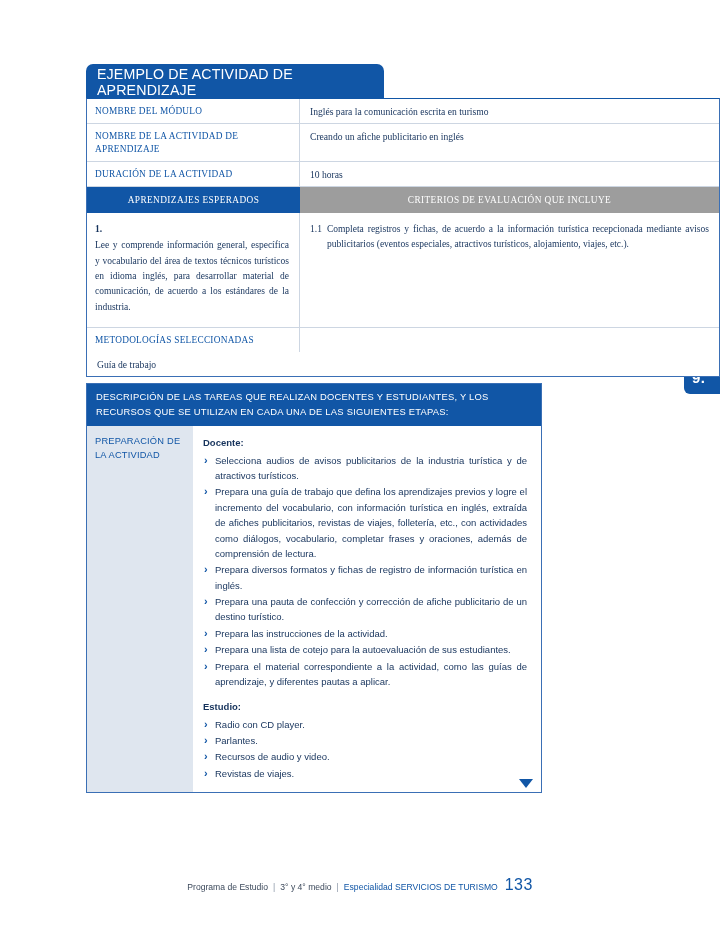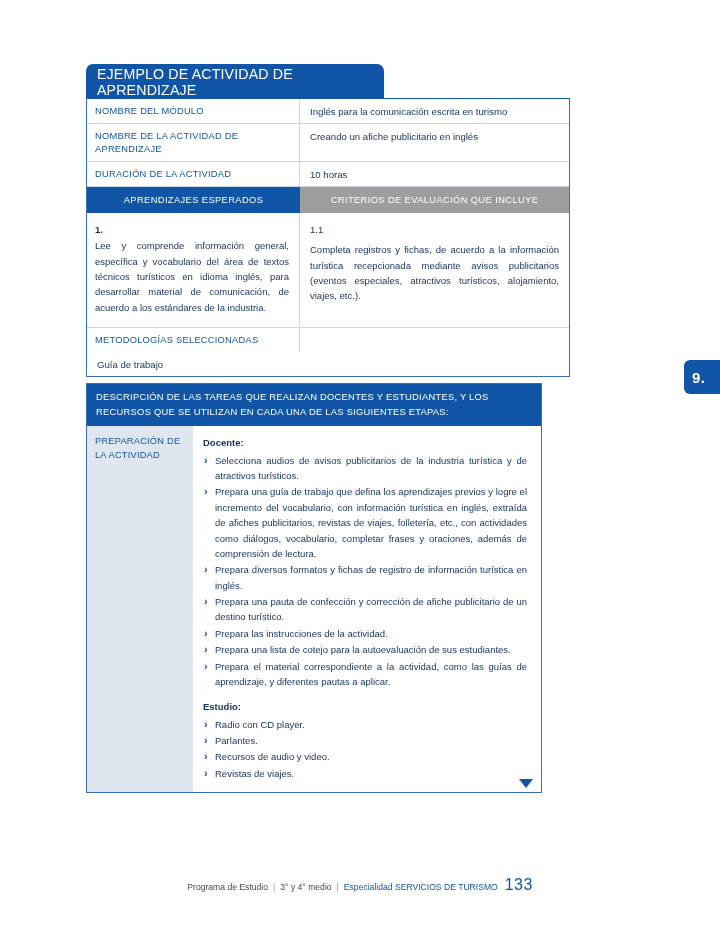--- a/index.html
+++ b/index.html
@@ -56,24 +56,25 @@
     color: #ffffff;
     font-size: 14.2px;
     letter-spacing: 0.15px;
     display: flex;
     align-items: flex-end;
     padding-left: 11px;
   }
 
   
   .tbl {
-    width: 484px;
+    width: 634px;
     border: 1px solid #3a6fb5;
     border-top: 1px solid #1156a6;
     background: #ffffff;
+    font-family: Liberation Serif, serif;
   }
 
   .row {
     display: flex;
     border-bottom: 1px solid #cdd6e2;
     min-height: 23px;
   }
   .row:last-child { border-bottom: none; flex-direction: column; }
 
   .cell-label {
@@ -144,21 +145,20 @@
     flex: 1;
     padding: 9px 10px 12px 10px;
     color: #16335c;
     font-size: 9.5px;
     line-height: 1.62;
   }
   .crit {
     display: flex;
     gap: 5px;
     text-align: justify;
-    flex-direction: column;
   }
   .crit .cnum { flex: 0 0 auto; }
   .crit .ctxt { flex: 1 1 auto; }
 
   
   .desc-wrap {
     width: 456px;
     border: 1px solid #3a6fb5;
     border-top: none;
     margin-top: 5px;

